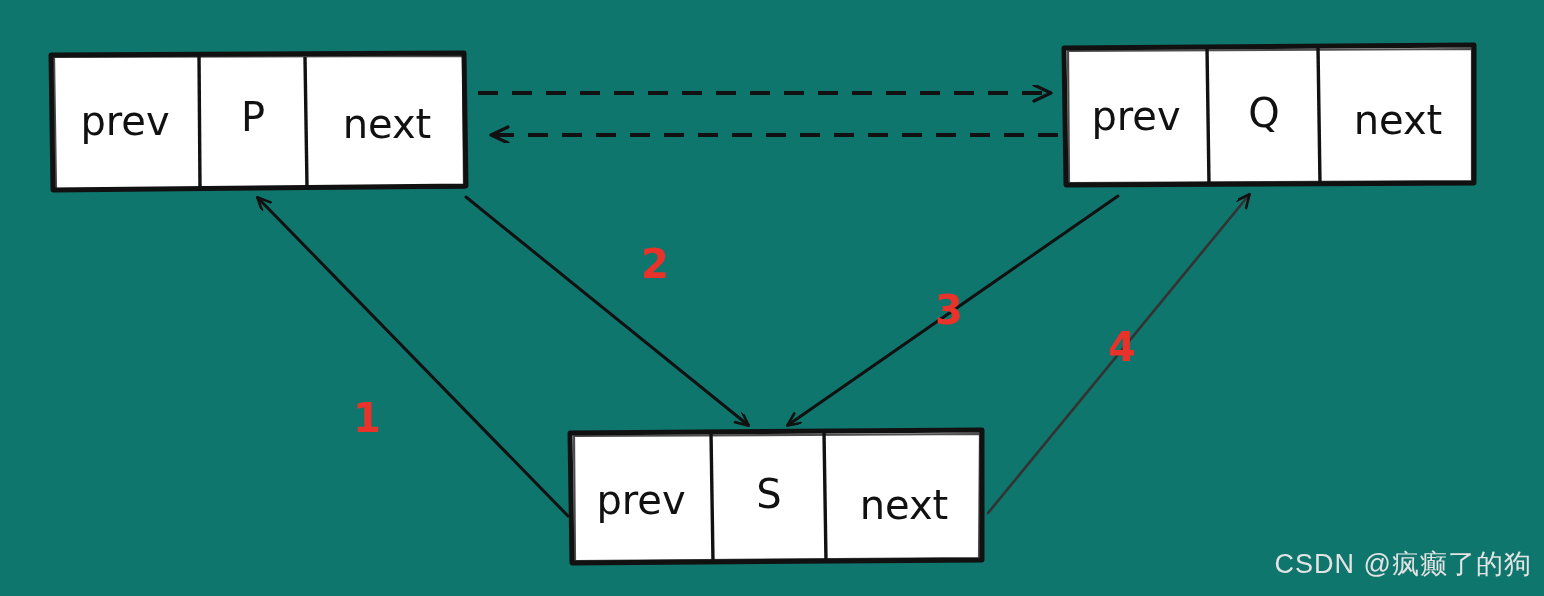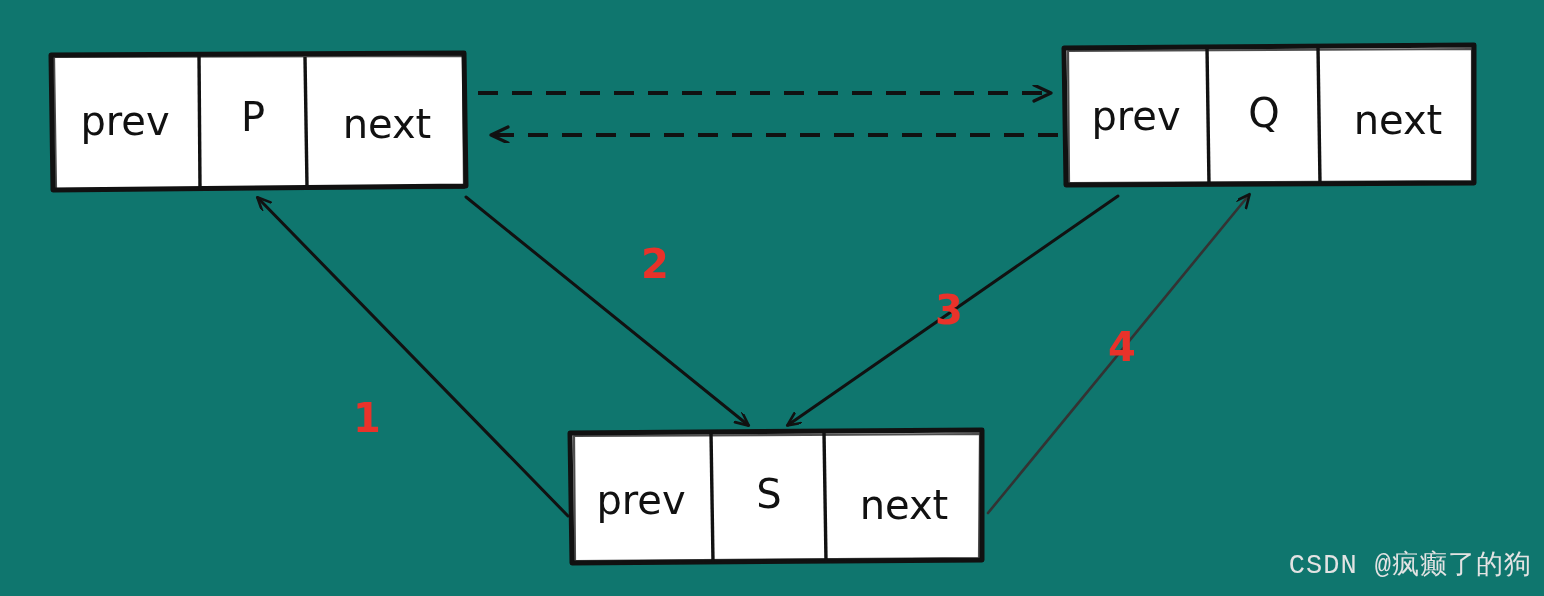--- a/index.html
+++ b/index.html
@@ -37,21 +37,21 @@
     font-family: "DejaVu Sans", sans-serif;
     font-size: 40px;
     font-weight: 700;
     text-anchor: middle;
     dominant-baseline: middle;
   }
   .watermark {
     position: absolute;
     right: 12px;
     bottom: 14px;
-    font-family: Liberation Mono, monospace;
+    font-family: Liberation Sans, sans-serif;
     font-size: 27px;
     color: #e3e3e3;
     letter-spacing: 1px;
     white-space: nowrap;
     user-select: none;
   }
 </style>
 </head>
 <body>
 

